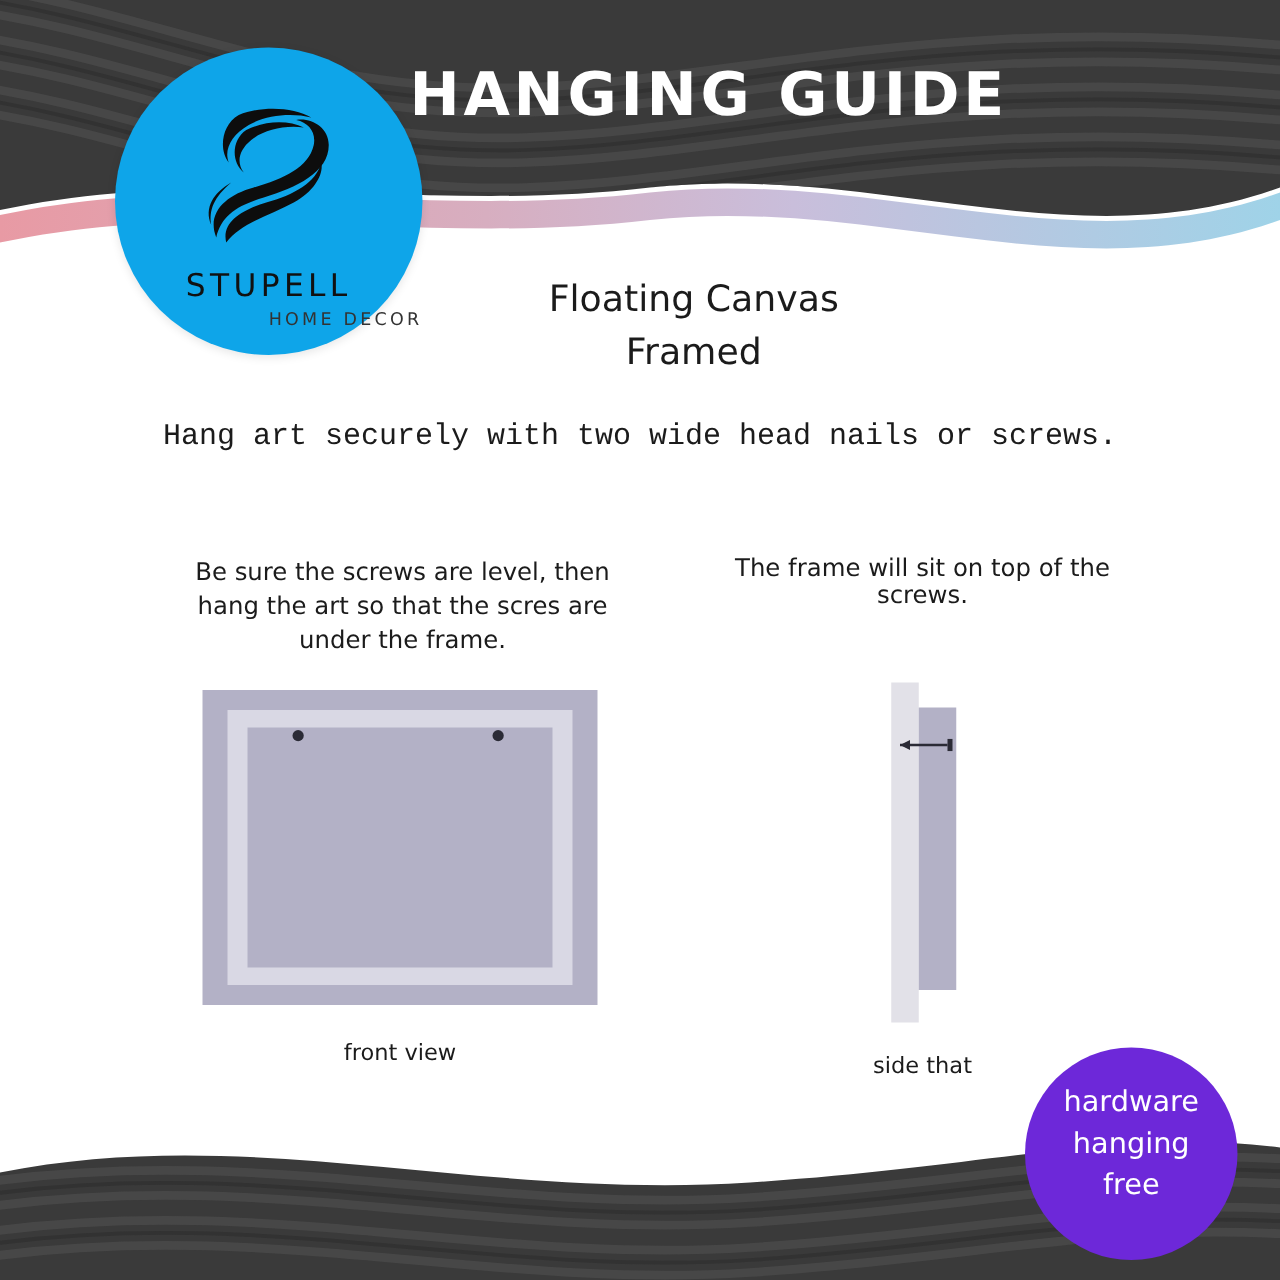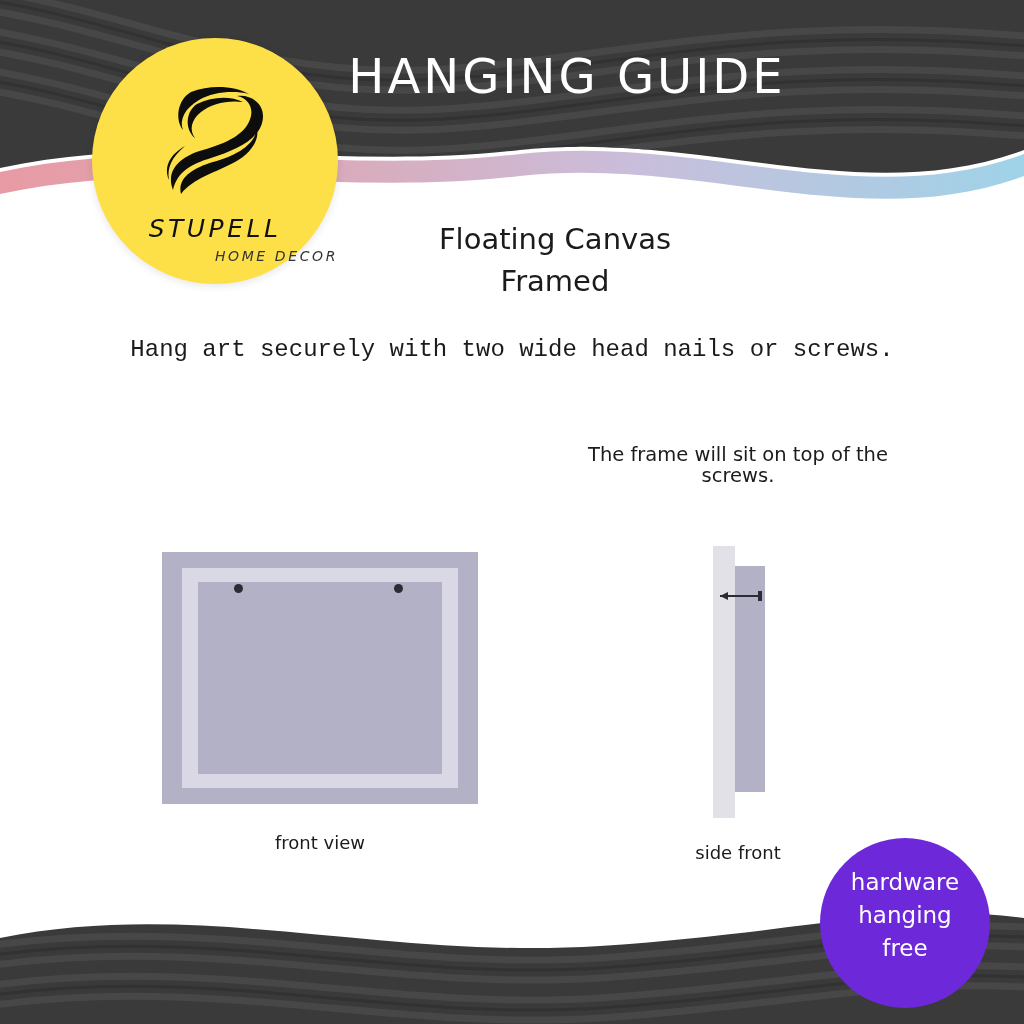--- a/index.html
+++ b/index.html
@@ -39,37 +39,36 @@
     position: absolute;
     left: 0;
     top: 48px;
     width: 1024px;
     text-align: center;
     padding-left: 110px;
     box-sizing: border-box;
     color: #ffffff;
     font-size: 48px;
     letter-spacing: 3px;
-    font-weight: normal;
+    font-weight: bold;
     font-family: "DejaVu Sans", sans-serif;
     z-index: 6;
   }
 
   
   .logo-badge {
     position: absolute;
     left: 92px;
     top: 38px;
     width: 246px;
     height: 246px;
     border-radius: 50%;
-    background: #fde047;
+    background: #0ea5e9;
     box-shadow: 0 2px 8px rgba(0,0,0,0.10);
     z-index: 8;
-    font-style: italic;
   }
   .logo-mark {
     position: absolute;
     left: 50%;
     top: 36px;
     transform: translateX(-50%);
     width: 120px;
     height: 130px;
   }
   .logo-name {
@@ -299,20 +298,21 @@
     <div class="logo-sub">HOME DECOR</div>
   </div>
 
   <div class="product-title">
     <div>Floating Canvas</div>
     <div>Framed</div>
   </div>
 
   <div class="lead-line">Hang art securely with two wide head nails or screws.</div>
 
+  <div class="panel-left-caption">Be sure the screws are level, then hang the art so that the scres are under the frame.</div>
 
   <div class="front-frame">
     <div class="front-mat">
       <div class="front-canvas"></div>
     </div>
     <div class="screw left"></div>
     <div class="screw right"></div>
   </div>
   <div class="view-label-front">front view</div>
 
@@ -320,21 +320,21 @@
 
   <div class="side-wall"></div>
   <div class="side-frame"></div>
   <div class="side-screw">
     <svg width="46" height="10" viewBox="0 0 46 10" xmlns="http://www.w3.org/2000/svg">
       <line x1="2" y1="5" x2="40" y2="5" stroke="#2b2b36" stroke-width="2"></line>
       <rect x="40" y="0" width="4" height="10" fill="#2b2b36"></rect>
       <polygon points="2,5 10,1 10,9" fill="#2b2b36"></polygon>
     </svg>
   </div>
-  <div class="view-label-side">side front</div>
+  <div class="view-label-side">side that</div>
 
   <div class="hw-badge">
     <div class="hw-text">
       <div>hardware</div>
       <div>hanging</div>
       <div>free</div>
     </div>
   </div>
 
   <div class="bottom-band">

